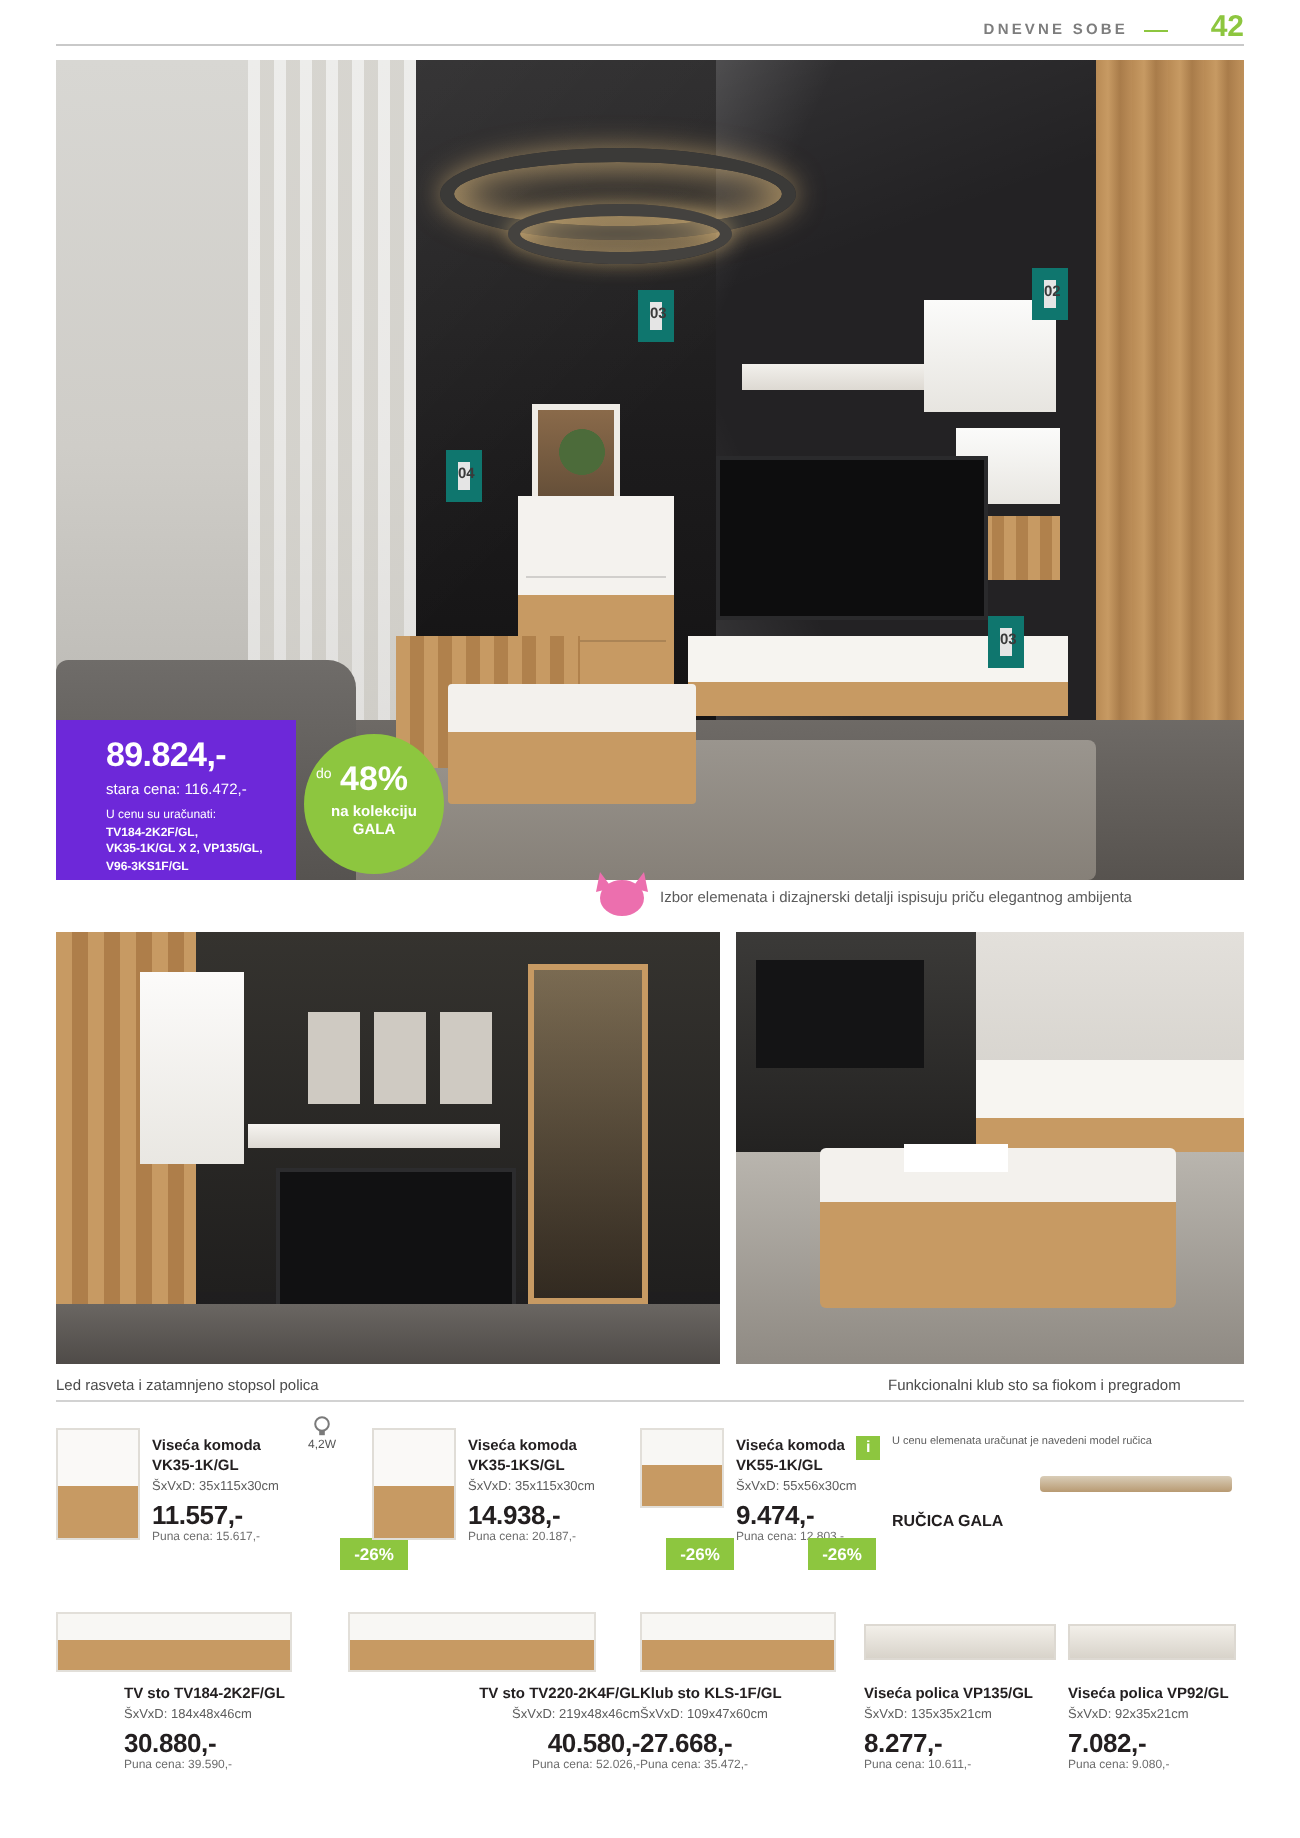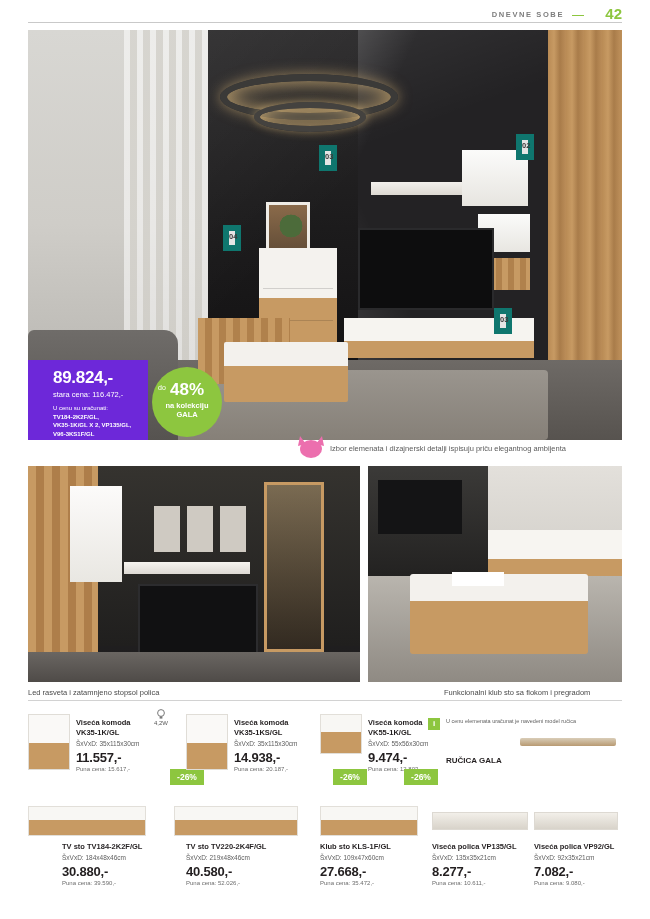--- a/index.html
+++ b/index.html
@@ -416,21 +416,21 @@
   <div style="position:absolute;left:0;top:36px;width:146px;margin-left:34px;">
     <div class="name">TV sto TV184-2K2F/GL</div>
     <div class="dim">ŠxVxD: 184x48x46cm</div>
     <div class="price">30.880,-</div>
     <div class="full">Puna cena: 39.590,-</div>
   </div>
 </div>
 
 <div class="prod" style="left:174px; top:806px; width:146px;">
   <div class="thumb t-mix" style="width:124px;height:30px;left:0;top:0;"></div>
-  <div style="position:absolute;left:12px;top:36px;width:146px;">
+  <div style="position:absolute;left:0;top:36px;width:146px;text-align:right;">
     <div class="name">TV sto TV220-2K4F/GL</div>
     <div class="dim">ŠxVxD: 219x48x46cm</div>
     <div class="price">40.580,-</div>
     <div class="full">Puna cena: 52.026,-</div>
   </div>
 </div>
 
 <div class="prod" style="left:320px; top:806px; width:124px;">
   <div class="thumb t-mix" style="width:98px;height:30px;left:0;top:0;"></div>
   <div style="position:absolute;left:0;top:36px;width:124px;">

